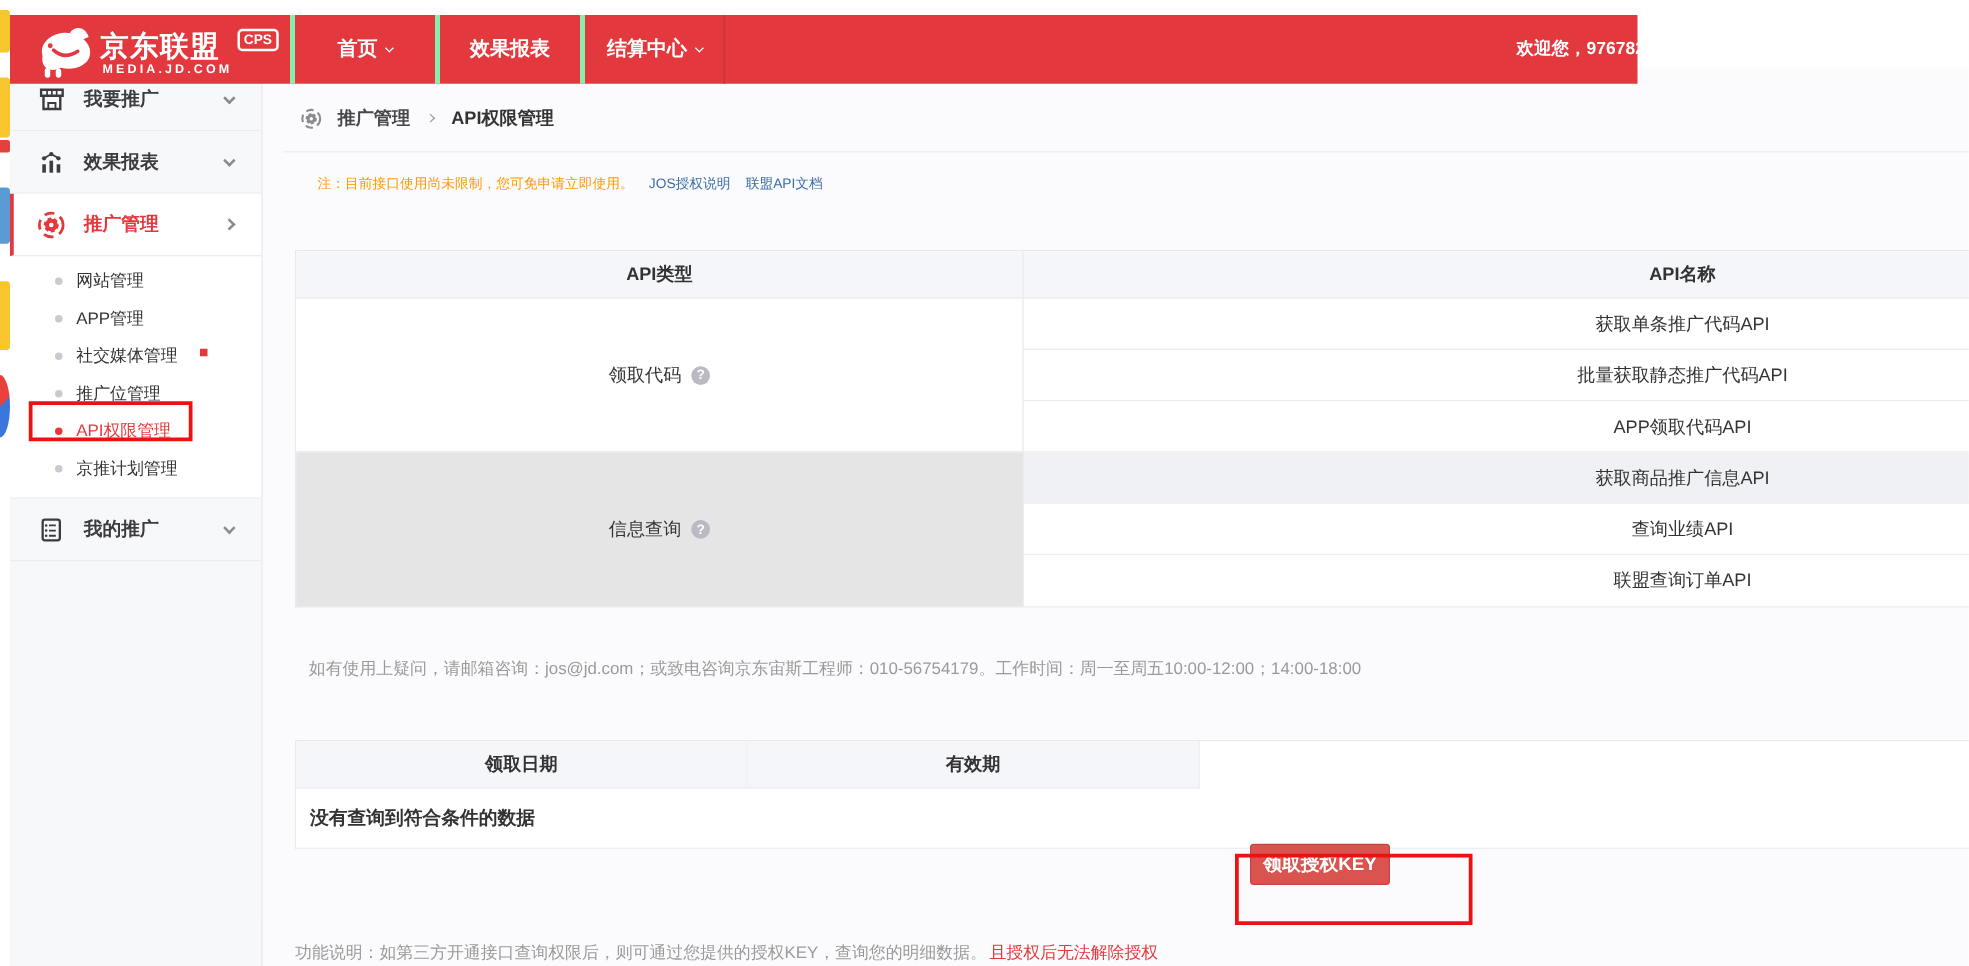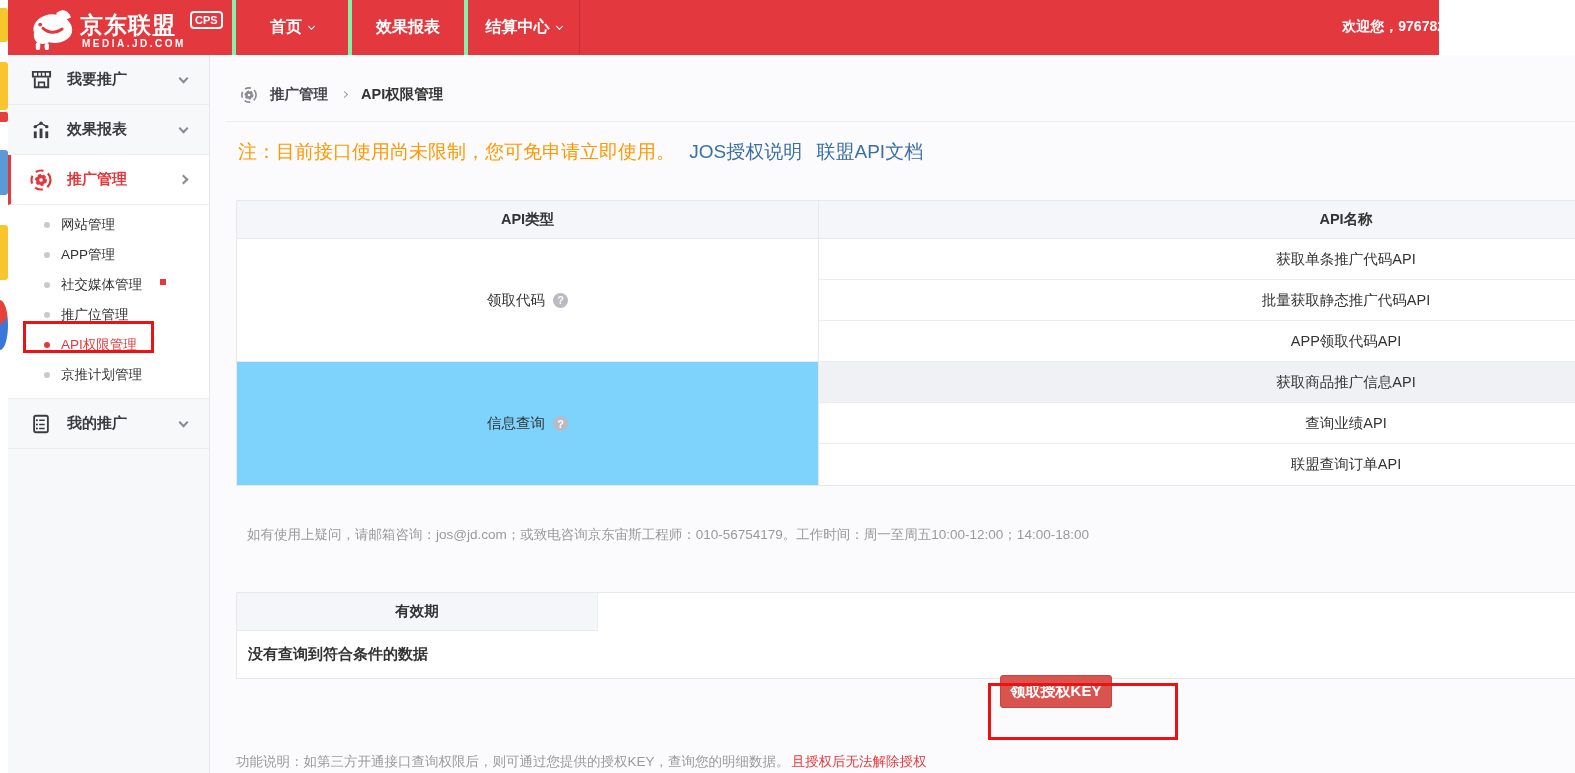--- a/index.html
+++ b/index.html
@@ -11,21 +11,21 @@
   .frag { position:absolute; left:-4px; width:12px; border-radius:3px; }
   .frag.f1 { top:8;  top:8px;  height:34px; background:#f6c62d; }
   .frag.f2 { top:62px; height:48px; background:#f9c52f; }
   .frag.f2b{ top:112px; height:10px; background:#e4413c; border-radius:2px; }
   .frag.f3 { top:150px; height:45px; background:#5b9bd5; }
   .frag.f4 { top:225px; height:55px; background:#f9c52f; }
   .frag.f5 { top:300px; height:50px; width:16px; left:-8px; border-radius:50%;
              background:linear-gradient(135deg,#e8413c 50%,#3b76db 50%); }
 
   
-  .topbar { position:absolute; left:8px; top:0; width:1431px; height:55px; background:#e2383e; z-index:20; }
+  .topbar { position:absolute; left:8px; top:12px; width:1302px; height:55px; background:#e2383e; z-index:20; }
   .logo { position:absolute; left:10px; top:5px; width:210px; height:46px; cursor:pointer; }
   .logo-dog { position:absolute; left:4px; top:2px; }
   .logo-title { position:absolute; left:62px; top:5px; color:#fff; font-size:23px; font-weight:bold; letter-spacing:1px; }
   .logo-badge { position:absolute; left:172px; top:6px; border:2px solid #fff; border-radius:4px; color:#fff;
                 font-size:11px; font-weight:bold; padding:1px 3px; line-height:12px; }
   .logo-sub { position:absolute; left:64px; top:33px; color:#fff; font-size:10px; font-weight:bold; letter-spacing:2.5px; }
   .topnav { position:absolute; left:224px; top:0; height:55px; display:flex; }
   .topnav-item { width:116px; height:55px; display:flex; align-items:center; justify-content:center; gap:7px;
                  color:#fff; font-size:16px; font-weight:bold; border-left:4px solid #86efac; cursor:pointer; }
   .topnav-item:last-child { border-right:1px solid #c82f36; }
@@ -58,35 +58,35 @@
   .annotate.a1 { left:15px; top:266px; width:131px; height:32px; }
 
   
   .content { position:absolute; left:210px; top:55px; width:1365px; height:718px; background:#fbfbfd; }
   .breadcrumb { position:absolute; left:30px; top:30px; display:flex; align-items:center; gap:12px; }
   .breadcrumb .bc-txt { font-size:14.5px; font-weight:bold; color:#46464c; cursor:pointer; }
   .breadcrumb .bc-cur { font-size:14.5px; font-weight:bold; color:#333; }
   .bc-sep { color:#9a9aa2; margin:0 2px; }
   .bc-divider { position:absolute; left:16px; top:66px; width:1349px; height:1px; background:#ecedf1; }
 
-  .note-line { position:absolute; left:28px; top:84px; font-size:19px; white-space:nowrap; }
+  .note-line { position:absolute; left:44px; top:84px; font-size:11px; white-space:nowrap; }
   .note-text { color:#ff9900; }
   .note-link { color:#3a6ea5; margin-left:9px; cursor:pointer; }
 
   
   .t1 { position:absolute; left:26px; top:145px; width:1636px; display:grid;
         grid-template-columns:582px 1054px; grid-template-rows:38px repeat(6,41px);
         border:1px solid #e7e8ec; border-right:none; background:#fff; font-size:14.5px; }
   .t1 .hcell { background:#f5f6fa; font-weight:bold; display:flex; align-items:center; justify-content:center;
                border-bottom:1px solid #e7e8ec; }
   .t1 .hcell.c1 { border-right:1px solid #e7e8ec; }
   .t1 .gcell { grid-column:1; display:flex; align-items:center; justify-content:center; gap:8px;
                border-right:1px solid #e7e8ec; border-bottom:1px solid #e7e8ec; }
   .t1 .g1 { grid-row:2/5; background:#fff; }
-  .t1 .g2 { grid-row:5/8; background:#7dd3fc; border-bottom:none; }
+  .t1 .g2 { grid-row:5/8; background:#e5e5e5; border-bottom:none; }
   .t1 .acell { grid-column:2; display:flex; align-items:center; justify-content:center;
                border-bottom:1px solid #ebecf0; background:#fff; }
   .t1 .acell.r6 { border-bottom:none; }
   .t1 .acell.stripe { background:#f0f1f5; }
   .help { display:inline-flex; width:15px; height:15px; border-radius:50%; background:#b9bac2; color:#fff;
           font-size:11px; font-weight:bold; align-items:center; justify-content:center; cursor:pointer; }
 
   .contact { position:absolute; left:37px; top:471px; font-size:13.5px; color:#9a9a9a; white-space:nowrap; }
 
   
@@ -267,20 +267,21 @@
     <div class="acell" style="grid-row:3;">批量获取静态推广代码API</div>
     <div class="acell" style="grid-row:4;">APP领取代码API</div>
     <div class="acell stripe" style="grid-row:5;">获取商品推广信息API</div>
     <div class="acell" style="grid-row:6;">查询业绩API</div>
     <div class="acell r6" style="grid-row:7;">联盟查询订单API</div>
   </div>
 
   <div class="contact">如有使用上疑问，请邮箱咨询：jos@jd.com；或致电咨询京东宙斯工程师：010-56754179。工作时间：周一至周五10:00-12:00；14:00-18:00</div>
 
   <div class="t2">
+    <div class="hcell">领取日期</div>
     <div class="hcell">有效期</div>
     <div class="empty-row">没有查询到符合条件的数据</div>
   </div>
 
   <button class="key-btn">领取授权KEY</button>
   <div class="annotate a2"></div>
 
   <div class="footer-note">
     <span>功能说明：如第三方开通接口查询权限后，则可通过您提供的授权KEY，查询您的明细数据。</span><span class="warn">且授权后无法解除授权</span>
   </div>

